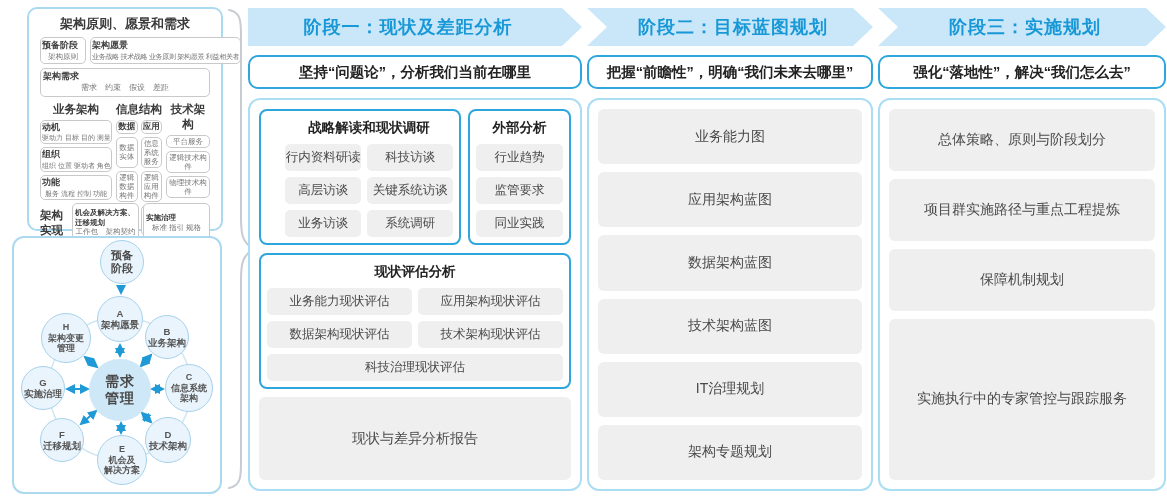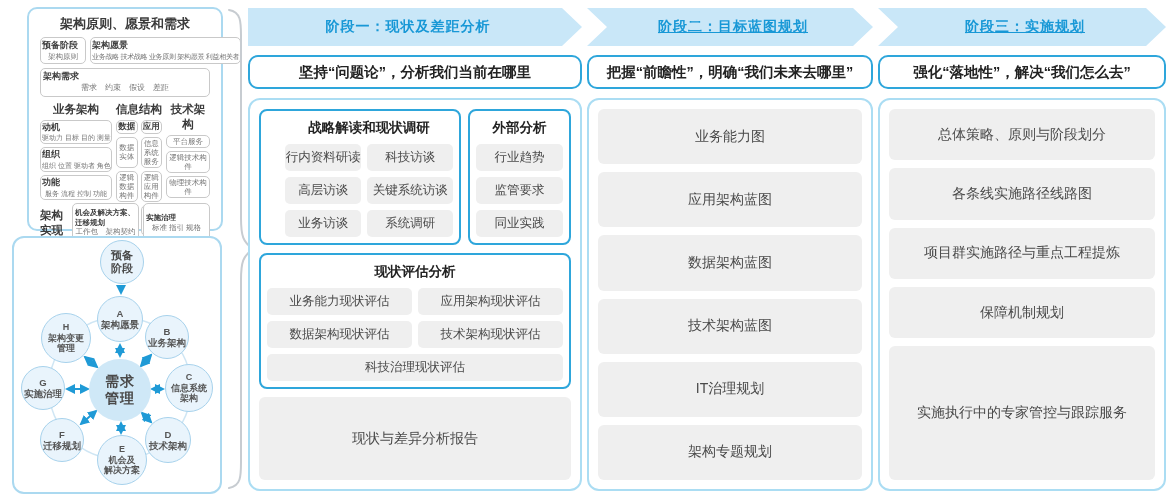--- a/index.html
+++ b/index.html
@@ -61,23 +61,23 @@
     font-size:14px; color:#4a4a4a; letter-spacing:1px; }
 
   
   .brace { position:absolute; left:224px; top:0; }
 
   
   .phases { position:absolute; left:248px; top:8px; width:918px; height:483px; display:flex; gap:5px; }
   .phase-col { display:flex; flex-direction:column; }
   .pc1 { flex:0 0 334px; } .pc2 { flex:0 0 286px; } .pc3 { flex:0 0 288px; }
   .band { height:38px; flex:none; background:#c9e7f8; display:flex; align-items:center; justify-content:center;
-    font-size:14px; font-weight:bold; color:#1898d6; letter-spacing:1px; }
+    font-size:18px; font-weight:bold; color:#1898d6; letter-spacing:1px; }
   .band-first   { clip-path: polygon(0 0, calc(100% - 20px) 0, 100% 50%, calc(100% - 20px) 100%, 0 100%); padding-right:14px; }
-  .band-notched { clip-path: polygon(0 0, calc(100% - 20px) 0, 100% 50%, calc(100% - 20px) 100%, 0 100%, 20px 50%); padding-left:6px;text-decoration:underline; }
+  .band-notched { clip-path: polygon(0 0, calc(100% - 20px) 0, 100% 50%, calc(100% - 20px) 100%, 0 100%, 20px 50%); padding-left:6px; }
   .subtitle { margin-top:9px; height:34px; flex:none; border:2px solid #2ea6db; border-radius:10px; background:#fff;
     display:flex; align-items:center; justify-content:center; font-weight:bold; font-size:14.5px; color:#222; }
   .content { margin-top:9px; flex:1; border:2px solid #abddf3; border-radius:12px; background:#fff;
     padding:9px; display:flex; flex-direction:column; min-height:0; }
   .bluebox { border:2px solid #2ea6db; border-radius:8px; padding:6px; background:#fff; }
   .bb-title { text-align:center; font-weight:bold; font-size:13.5px; color:#222; margin:2px 0 7px; }
   .pill { background:#efefef; border-radius:5px; color:#4a4a4a; display:flex; align-items:center;
     justify-content:center; text-align:center; font-size:12.5px; }
   .p1-row { display:flex; gap:7px; }
   .bb-strategy { flex:1;padding-left:24px; }
@@ -287,21 +287,20 @@
     </div>
 
     <div class="phase-col pc3">
       <div class="band band-notched">
         <span>阶段三：实施规划</span>
       </div>
       <div class="subtitle">强化“落地性”，解决“我们怎么去”</div>
       <div class="content">
         <div class="stack">
           <div class="pill">总体策略、原则与阶段划分</div>
-          <div class="pill">各条线实施路径线路图</div>
           <div class="pill">项目群实施路径与重点工程提炼</div>
           <div class="pill">保障机制规划</div>
           <div class="pill tall">实施执行中的专家管控与跟踪服务</div>
         </div>
       </div>
     </div>
 
   </div>
 </div>
 

